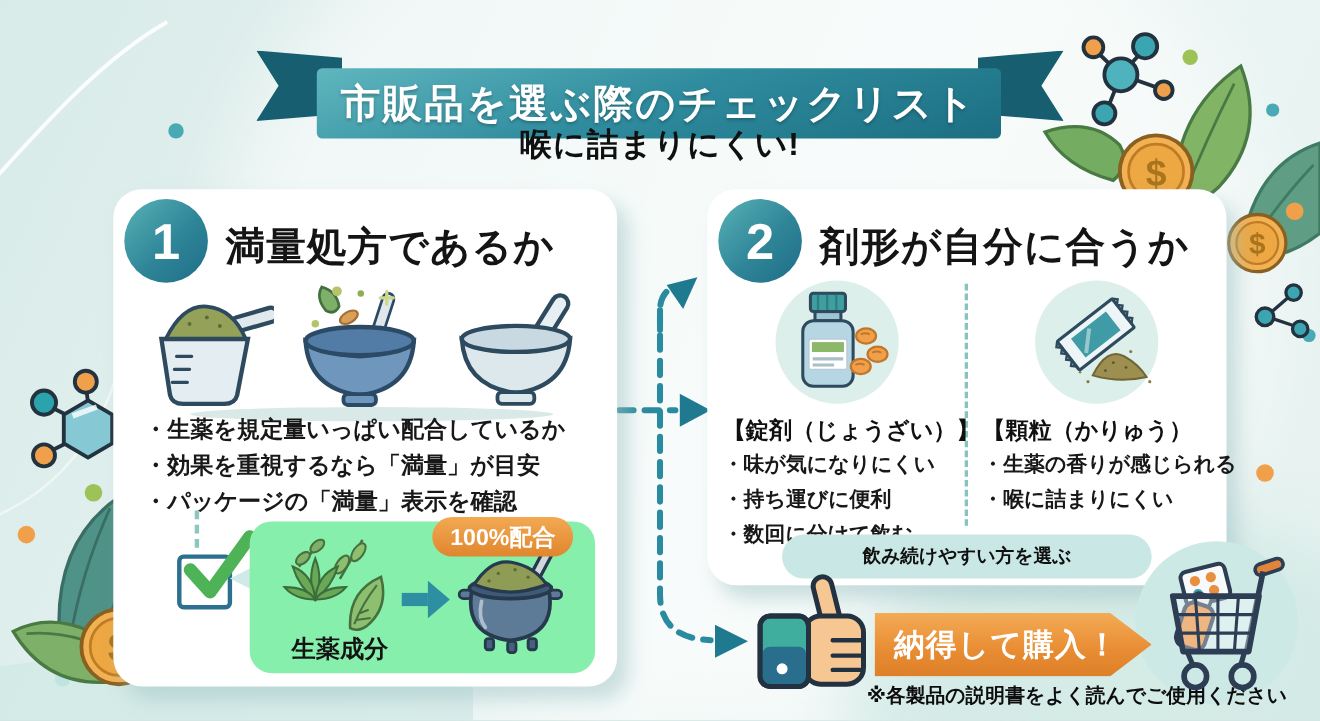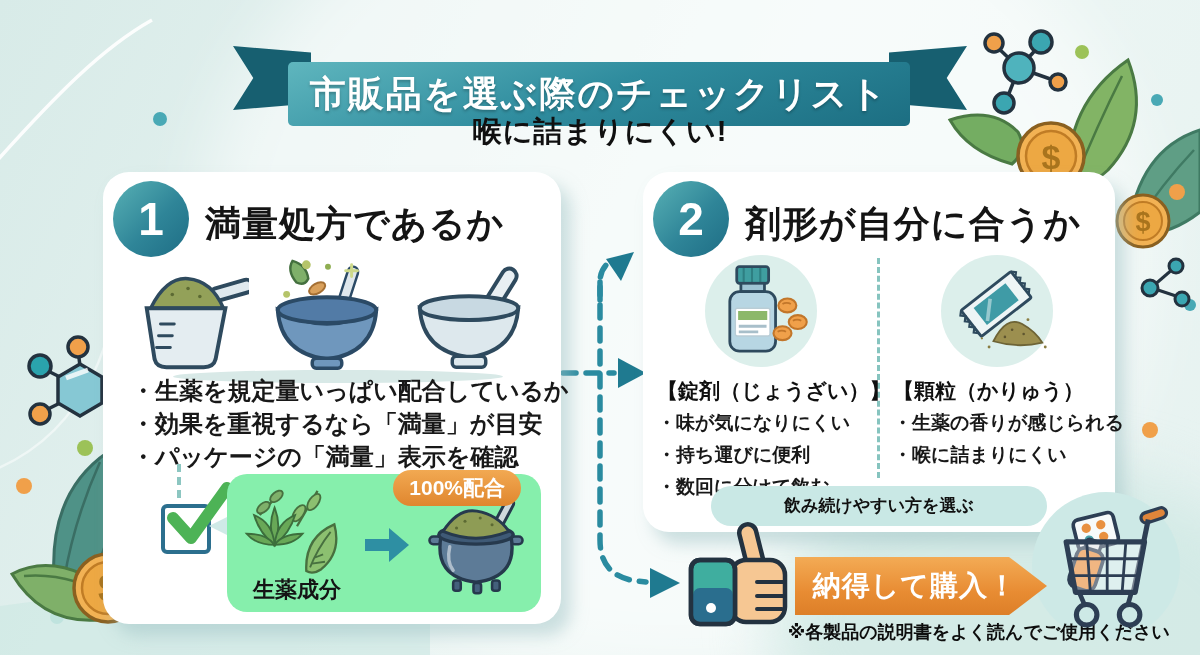--- a/index.html
+++ b/index.html
@@ -38,30 +38,30 @@
   .card2{left:643px;top:172px;width:472px;height:360px;}
   .num-circle{position:absolute;left:10px;top:9px;width:76px;height:76px;border-radius:50%;
     background:linear-gradient(135deg,#58b1b5 0%,#2f8598 55%,#1e6d85 100%);
     color:#fff;font-size:46px;font-weight:bold;display:flex;align-items:center;justify-content:center;}
   .card-title{position:absolute;left:102px;top:28px;font-size:36px;font-weight:bold;color:#141414;
     letter-spacing:1px;white-space:nowrap;}
 
   .c1-icons{position:absolute;left:26px;top:82px;width:406px;height:122px;display:flex;
     align-items:flex-end;justify-content:center;gap:14px;}
   .c1-shadow{position:absolute;left:70px;top:198px;width:330px;height:13px;background:#d8e9e7;border-radius:50%;}
-  .c1-bullets{position:absolute;left:28px;top:202px;font-size:24px;font-weight:bold;color:#181818;
+  .c1-bullets{position:absolute;left:28px;top:202px;font-size:21px;font-weight:bold;color:#181818;
     line-height:33px;white-space:nowrap;}
   .c1-dash{position:absolute;left:74px;top:292px;height:34px;border-left:4px dashed #8cc6c1;}
   .checkbox{position:absolute;left:58px;top:332px;width:42px;height:42px;background:#fff;
     border:4px solid #2c6f8e;border-radius:6px;}
   .checkmark{position:absolute;left:60px;top:306px;width:72px;height:72px;}
   .box-pointer{position:absolute;left:106px;top:342px;width:0;height:0;
     border-top:12px solid transparent;border-bottom:12px solid transparent;border-right:24px solid #cfeae7;}
   .c1-box{position:absolute;left:124px;top:302px;width:314px;height:138px;background:#86efac;border-radius:20px;}
-  .c1-box-inner{display:flex;align-items:center;justify-content:space-between;height:100%;
+  .c1-box-inner{display:flex;align-items:center;justify-content:center;height:100%;
     padding:6px 10px 2px 14px;box-sizing:border-box;}
   .herb-col{display:flex;flex-direction:column;align-items:center;}
   .herb-label{font-size:22px;font-weight:bold;color:#141414;margin-top:0px;white-space:nowrap;}
   .badge-100{position:absolute;right:20px;top:-4px;color:#fff;font-size:21px;font-weight:bold;
     background:linear-gradient(180deg,#f2a952,#e0862e);padding:4px 16px;border-radius:22px;white-space:nowrap;}
 
   .c2-divider{position:absolute;left:234px;top:86px;height:220px;border-left:3px dashed #86c4bf;}
   .c2-col{position:absolute;top:83px;width:212px;}
   .c2-col.left{left:12px;}
   .c2-col.right{left:248px;}

